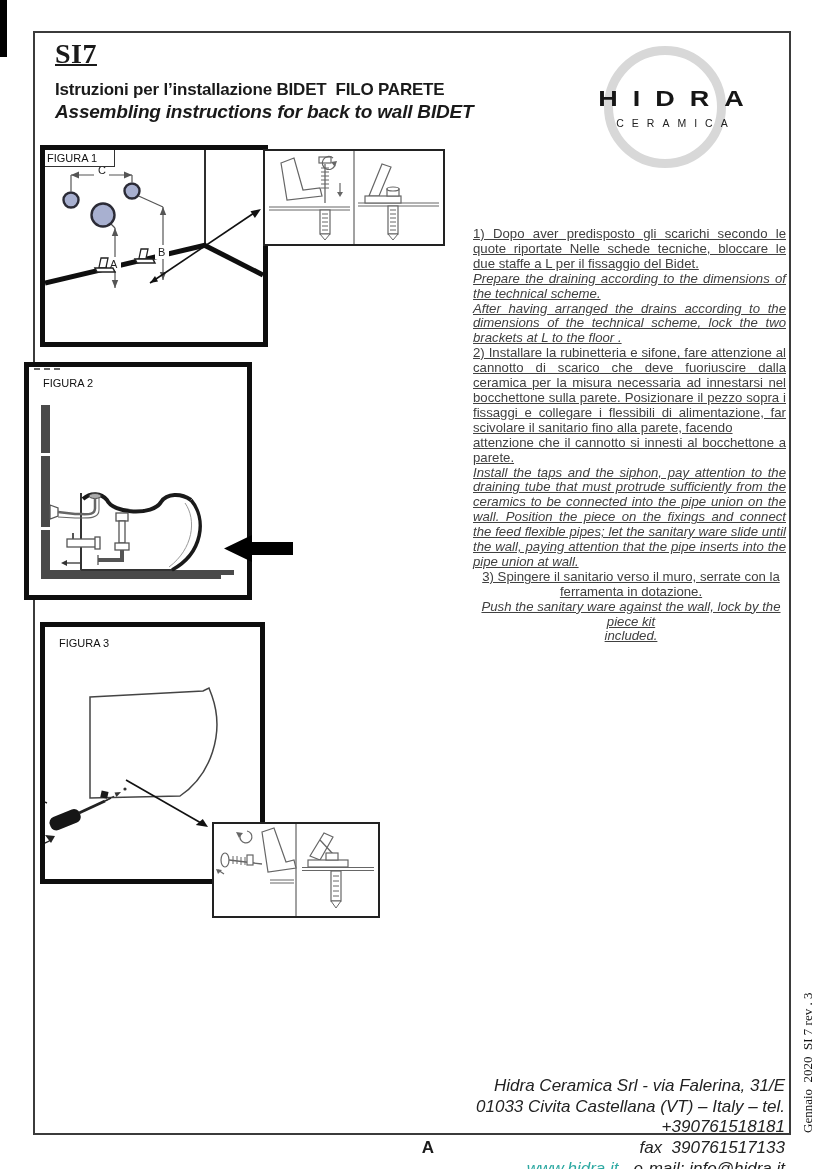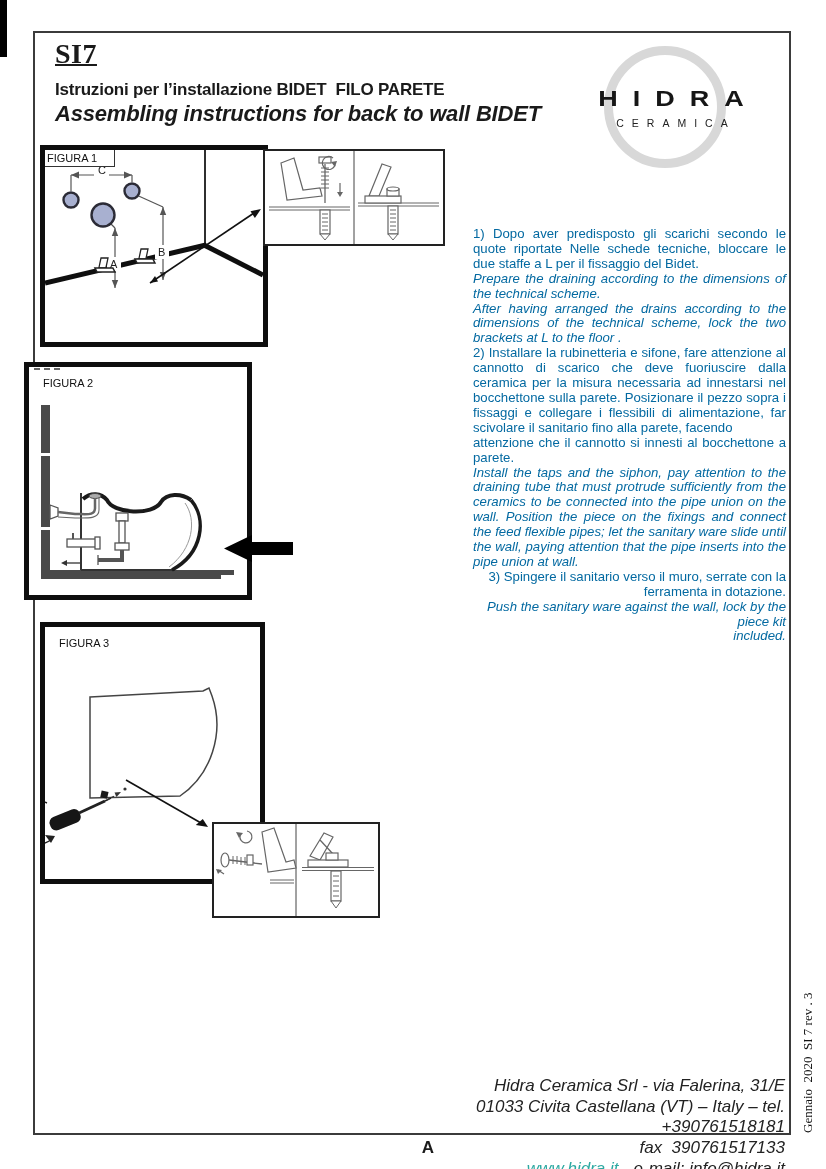--- a/index.html
+++ b/index.html
@@ -13,21 +13,21 @@
 
   .scan-mark{position:absolute;left:0;top:0;width:7px;height:57px;background:#000;}
   .page-border{position:absolute;left:33px;top:31px;width:758px;height:1104px;
                border:2px solid #3b3b3b;}
 
   .model{position:absolute;left:55px;top:38px;font-family:"Liberation Serif",serif;
          font-size:28px;font-weight:bold;text-decoration:underline;
          text-decoration-thickness:2px;letter-spacing:0.5px;}
   .title-it{position:absolute;left:55px;top:80px;font-size:17px;font-weight:bold;
             letter-spacing:-0.2px;white-space:pre;}
-  .title-en{position:absolute;left:55px;top:101px;font-size:22px;font-weight:bold;
+  .title-en{position:absolute;left:55px;top:101px;font-size:19px;font-weight:bold;
             font-style:italic;letter-spacing:-0.2px;}
 
   .logo-ring{position:absolute;left:604px;top:46px;width:122px;height:122px;
              border:9px solid var(--ring-gray);border-radius:50%;}
   .logo-brand{position:absolute;left:562px;top:84px;width:218px;text-align:center;
               font-size:27px;font-weight:bold;letter-spacing:15px;text-indent:15px;
               transform:scaleY(0.8);color:#161616;}
   .logo-sub{position:absolute;left:566px;top:117px;width:212px;text-align:center;
             font-size:10.5px;letter-spacing:8px;text-indent:8px;color:#222;}
 
@@ -43,24 +43,24 @@
   .ghost-dashes{position:absolute;left:5px;top:1px;width:26px;
                 border-top:2px dashed #666;}
 
   .inset{position:absolute;border:2px solid #222;background:#fff;z-index:4;}
   .inset1{left:263px;top:149px;width:182px;height:97px;}
   .inset3{left:212px;top:822px;width:168px;height:96px;}
 
   .overlay{position:absolute;left:0;top:0;z-index:5;pointer-events:none;}
 
   .instructions{position:absolute;left:473px;top:227px;width:313px;
-                font-size:13.2px;line-height:1.13;color:#0369a1;}
+                font-size:13.2px;line-height:1.13;color:#404040;text-decoration:underline;}
   .instr-block{text-align:justify;}
   .instr-block + .instr-block{margin-top:0;}
-  .instr-block.left{text-align:right;padding-left:3px;}
+  .instr-block.left{text-align:center;padding-left:3px;}
   .instructions p{margin:0;white-space:pre-line;}
   .instructions p.en{font-style:italic;}
 
   .footer{position:absolute;right:41px;top:1076px;width:370px;text-align:right;
           font-size:17px;font-style:italic;line-height:1.22;color:#222;}
   .footer .link{color:var(--link);text-decoration:underline;cursor:pointer;}
 
   .revision{position:absolute;left:800px;top:1133px;transform:rotate(-90deg);
             transform-origin:0 0;white-space:nowrap;
             font-family:"Liberation Serif",serif;font-size:13px;color:#111;}

